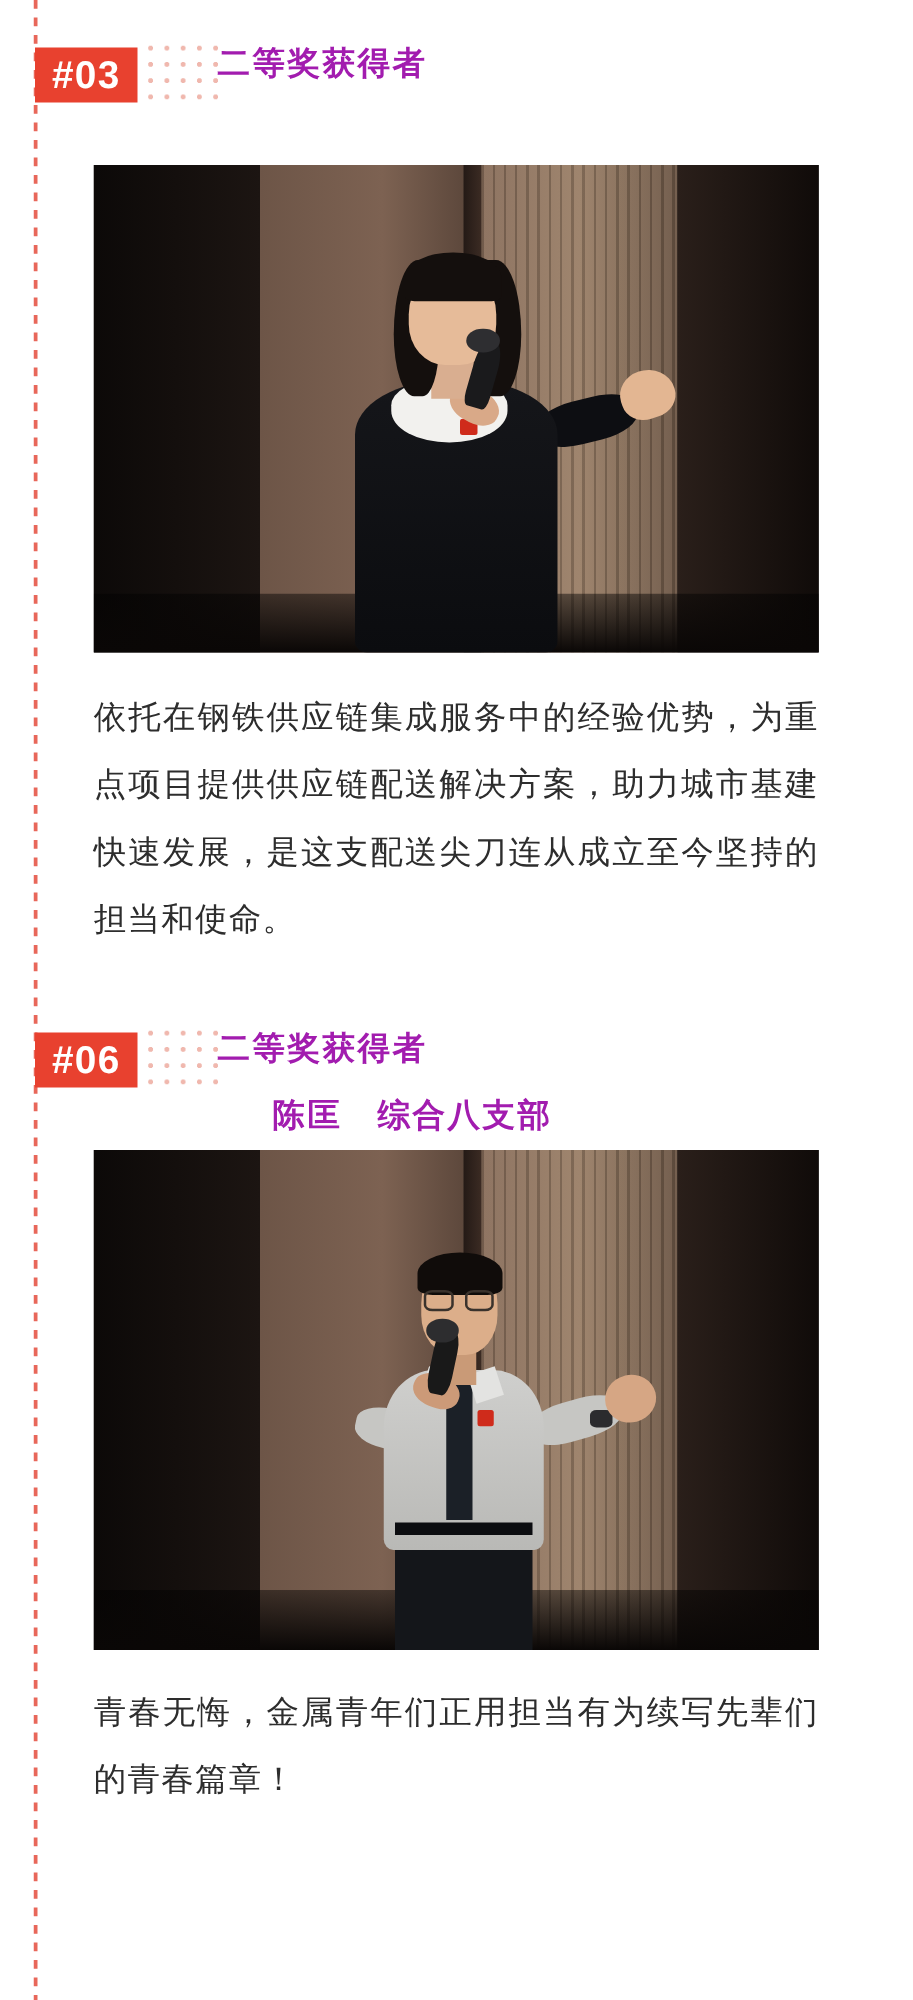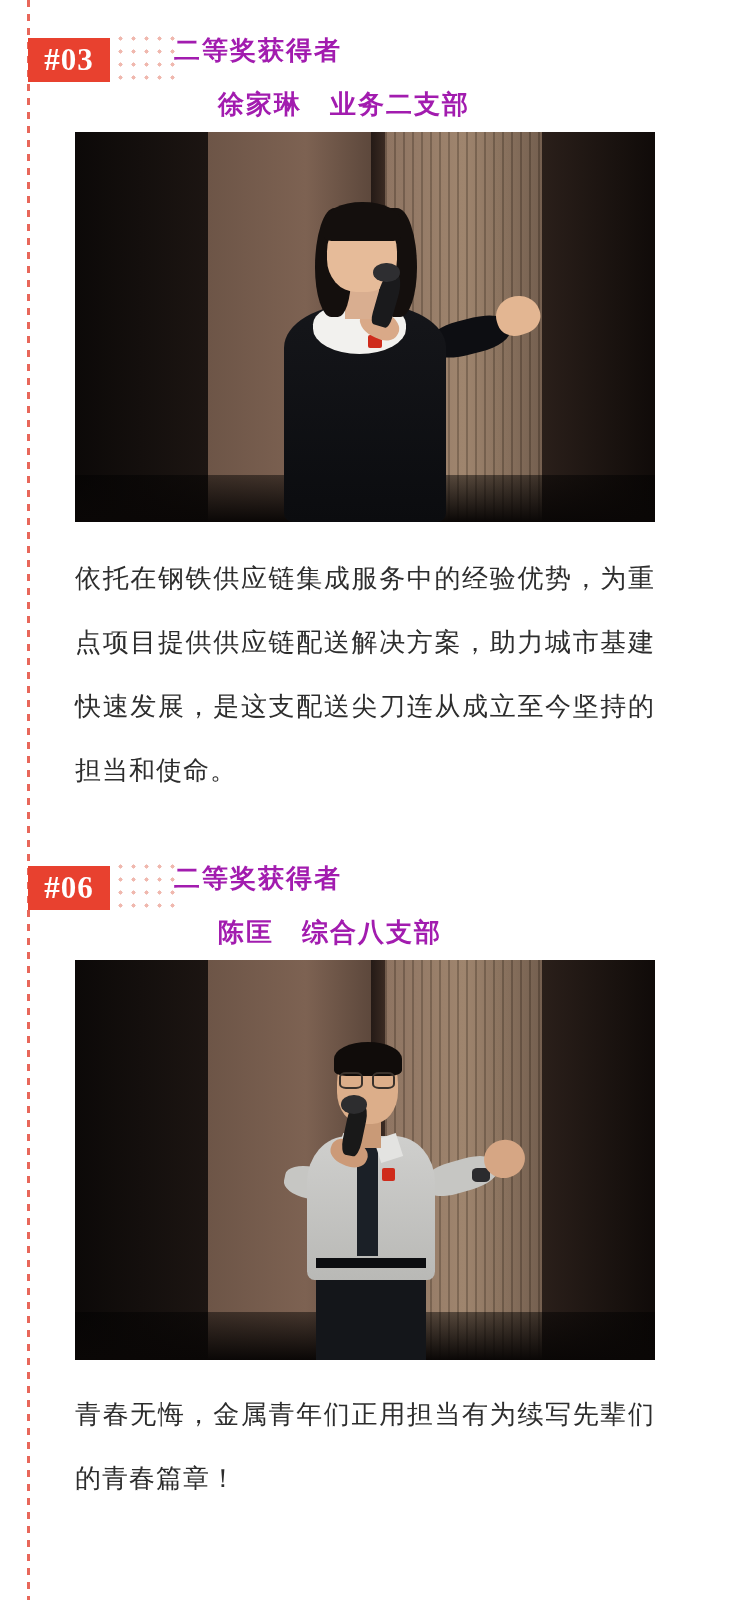--- a/index.html
+++ b/index.html
@@ -45,21 +45,21 @@
     top: 38px;
     width: 82px;
     height: 44px;
     background: #e8412f;
     color: #fff;
     font-size: 31px;
     font-weight: bold;
     letter-spacing: 1px;
     line-height: 44px;
     text-align: center;
-    font-family: Liberation Serif, serif;
+    font-family: Liberation Sans, sans-serif;
   }
   .dot-grid {
     position: absolute;
     left: 86px;
     top: 32px;
     width: 64px;
     height: 52px;
     background-image: radial-gradient(#f0b8ae 1.9px, rgba(255,255,255,0) 2.2px);
     background-size: 13px 13px;
     background-position: 0 0;
@@ -177,42 +177,41 @@
   .fig2-badge { position: absolute; left: 53%; top: 52%; width: 2.2%; height: 3.2%;
     background: #cf2b1b; border-radius: 2px; }
   .fig2-watch { position: absolute; left: 68.5%; top: 52%; width: 3%; height: 3.4%;
     background: #2b2b2e; border-radius: 30%; }
   
   .para {
     margin: 24px auto 0 auto;
     width: 580px;
     color: #2d2d2d;
     font-size: 26px;
-    line-height: 64px;
+    line-height: 54px;
     letter-spacing: 1px;
     text-align: justify;
   }
   .para.tight { margin-top: 22px; }
   .gap-after-para { height: 26px; }
 </style>
 </head>
 <body>
 
 <div class="page">
 
   <div class="rail"></div>
 
   <div class="content">
 
     <div class="section-head">
       <div class="num-badge">#03</div>
       <div class="dot-grid"></div>
       <div class="head-text">
         <div class="head-line1">二等奖获得者</div>
-        <div class="head-line2">徐家琳　业务二支部</div>
       </div>
     </div>
 
     <div class="photo">
       <div class="scene">
         <div class="bg-left"></div>
         <div class="bg-mid"></div>
         <div class="bg-seam"></div>
         <div class="bg-right"></div>
         <div class="curtain-lines"></div>

